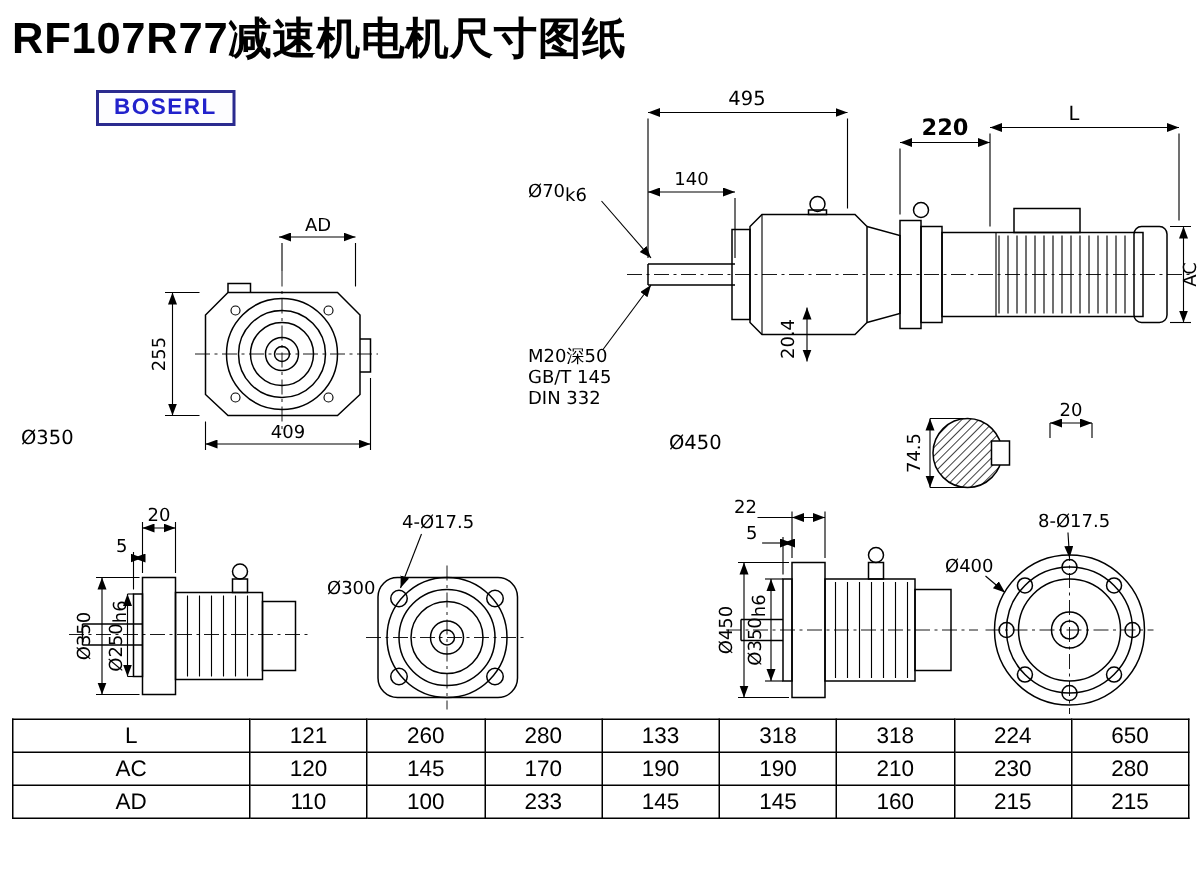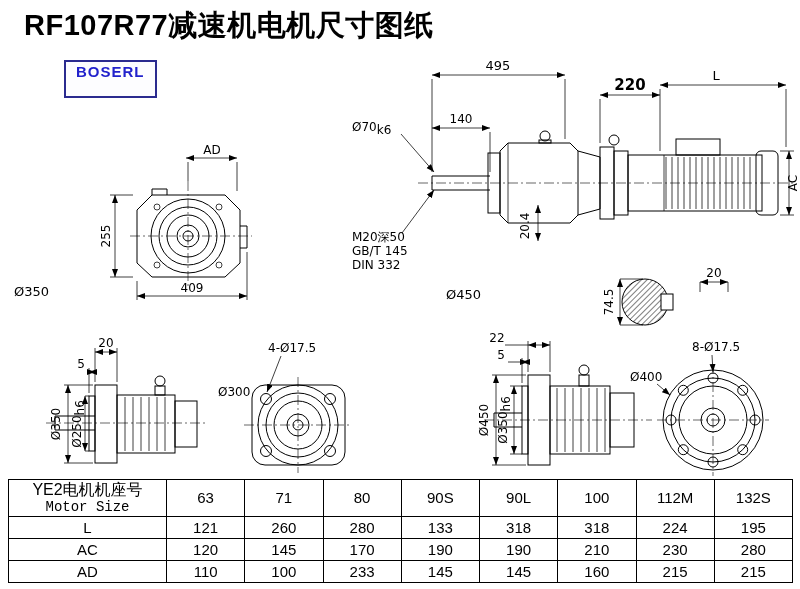--- a/index.html
+++ b/index.html
@@ -2,28 +2,28 @@
 <html><head>
 <meta charset="utf-8">
 <style>
   * { margin:0; padding:0; box-sizing:border-box; }
   html,body { width:800px; height:589px; }
   body {
     position:relative; background:#ffffff; color:#000;
     font-family:"Liberation Sans", sans-serif; overflow:hidden;
   }
   .title {
-    position:absolute; top:6px; left:24px;
+    position:absolute; top:6px; left:8px;
     font-size:29px; font-weight:bold; letter-spacing:0.5px; white-space:nowrap;
   }
   .logo {
     position:absolute; top:60px; left:64px;
     border:2px solid #2b2b8f; background:#fdfdff;
     color:#2222cc; font-weight:bold; font-size:15px;
-    padding:1px 10px 16px; letter-spacing:1px;
+    padding:1px 10px 2px; letter-spacing:1px;
   }
   .dwg { position:absolute; top:55px; left:0; }
   .dwg line, .dwg path, .dwg rect, .dwg circle { stroke:#000; fill:none; stroke-width:1; }
   .dwg .thin { stroke-width:0.75; }
   .dwg .cl { stroke-dasharray:10 3 2 3; stroke-width:0.6; }
   .dwg text, .dwg tspan { stroke:none; fill:#000; font-size:12px; font-family:"DejaVu Sans", sans-serif; }
   .dwg .big { font-size:13px; }
   .dwg .bold { font-size:15px; font-weight:bold; }
   table.spec {
     position:absolute; top:479px; left:8px; width:785px;
@@ -277,44 +277,30 @@
     <circle cx="742.7" cy="335.3" r="5"></circle>
     <text x="630" y="326">Ø400</text>
     <line class="thin" x1="657" y1="329" x2="670" y2="340" marker-end="url(#ae)"></line>
     <text x="692" y="296">8-Ø17.5</text>
     <line class="thin" x1="712" y1="300" x2="713" y2="317" marker-end="url(#ae)"></line>
   </g>
 </svg>
 
 <table class="spec">
   <tbody>
-      <tr>
-    <td class="first">
-      <span class="cn">YE2电机机座号</span>
-      <span class="en">Motor Size</span>
-    </td>
-    <td>63</td>
-    <td>71</td>
-    <td>80</td>
-    <td>90S</td>
-    <td>90L</td>
-    <td>100</td>
-    <td>112M</td>
-    <td>132S</td>
-  </tr>
   <tr>
     <td class="first">L</td>
     <td>121</td>
     <td>260</td>
     <td>280</td>
     <td>133</td>
     <td>318</td>
     <td>318</td>
     <td>224</td>
-    <td>195</td>
+    <td>650</td>
   </tr>
   <tr>
     <td class="first">AC</td>
     <td>120</td>
     <td>145</td>
     <td>170</td>
     <td>190</td>
     <td>190</td>
     <td>210</td>
     <td>230</td>

